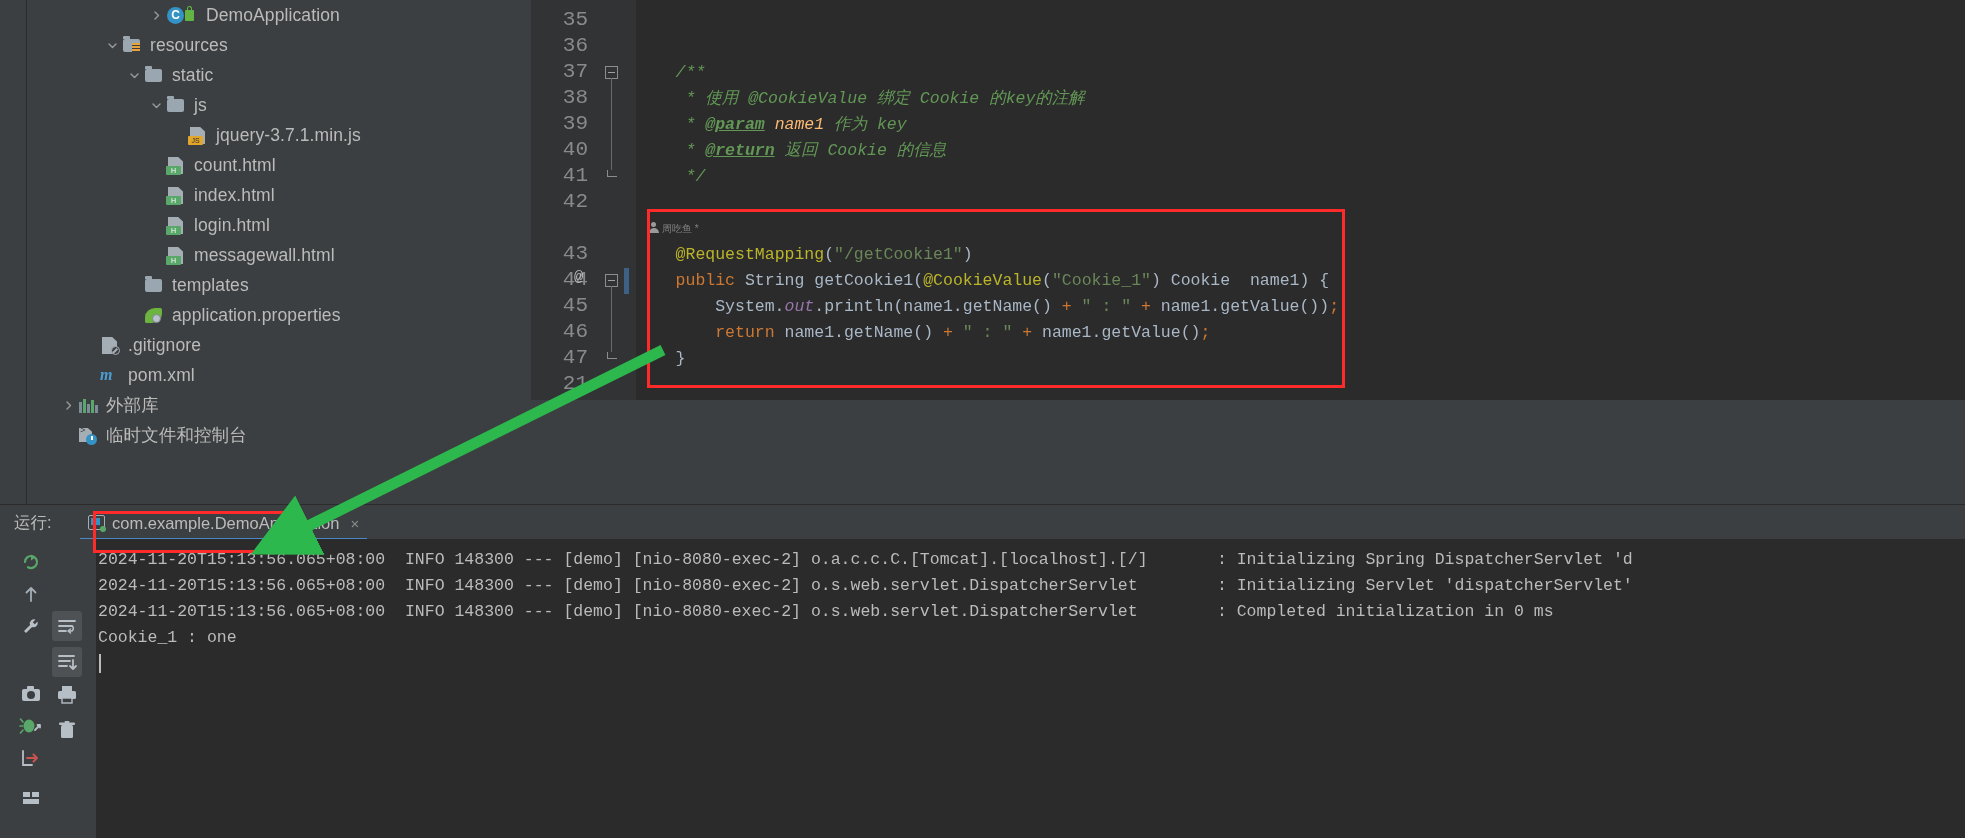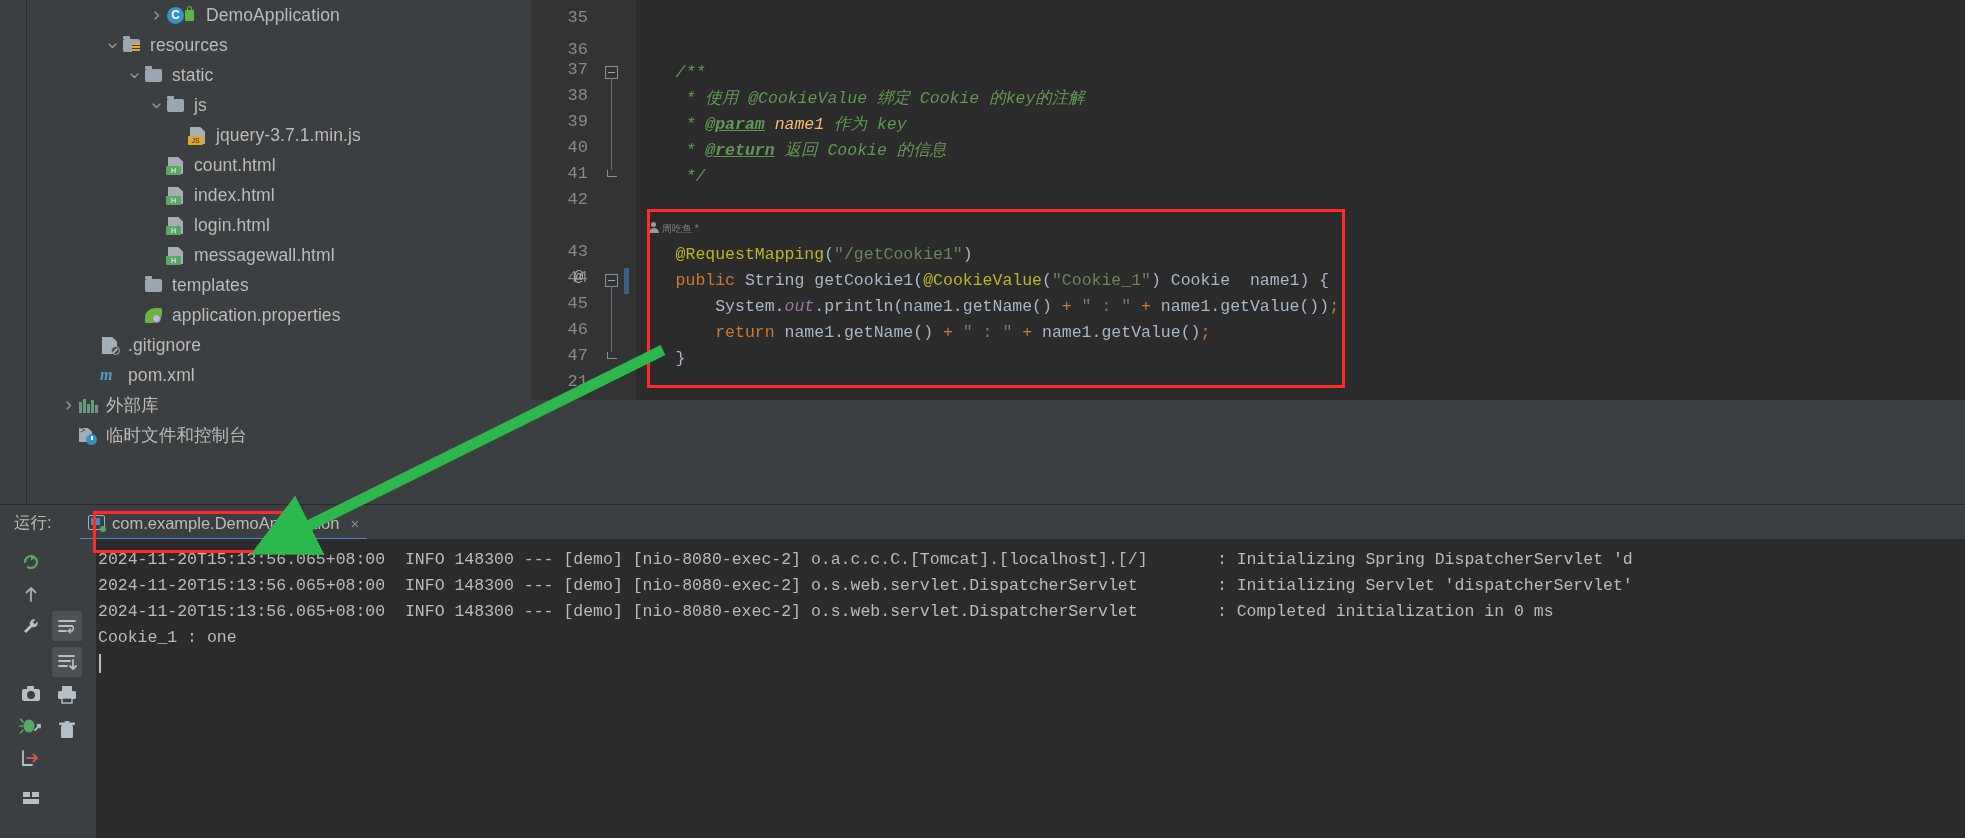--- a/index.html
+++ b/index.html
@@ -179,21 +179,21 @@
     width: 1434px; height: 400px;
     background: #2b2b2b;
   }
   .editor-gutter {
     position:absolute; left:0; top:0; width:105px; height:400px;
     background:#313335;
   }
   .gutter-line {
     position:absolute; right:48px;
     font-family:"Liberation Mono", monospace;
-    font-size:17px; color:#888a8c; text-align:left;
+    font-size:21px; color:#888a8c; text-align:left;
   }
   .gutter-at {
     position:absolute; left:43px;
     font-family:"Liberation Mono", monospace;
     font-size:15.5px; color:#bbbbbb;
   }
   .fold-mark {
     position:absolute; left:74px;
     width:13px; height:13px;
     border:1px solid #8d8d8d; box-sizing:border-box;
@@ -494,21 +494,21 @@
             <span class="clk"></span>
           </span>
         </span>
         <span class="lbl">临时文件和控制台</span>
       </div>
     </div>
 
   <div class="editor">
     <div class="editor-gutter" id="editor-gutter">
         <div class="gutter-line" style="top: 8px;">35</div>
-        <div class="gutter-line" style="top: 40px;">36</div>
+        <div class="gutter-line" style="top: 34px;">36</div>
         <div class="gutter-line" style="top: 60px;">37</div>
         <div class="fold-mark" style="top: 66px;"></div>
         <div class="gutter-line" style="top: 86px;">38</div>
         <div class="gutter-line" style="top: 112px;">39</div>
         <div class="gutter-line" style="top: 138px;">40</div>
         <div class="gutter-line" style="top: 164px;">41</div>
         <div class="fold-end" style="top: 170px;"></div>
         <div class="gutter-line" style="top: 190px;">42</div>
         <div class="gutter-line" style="top: 242px;">43</div>
         <div class="gutter-line" style="top: 268px;">44</div>

